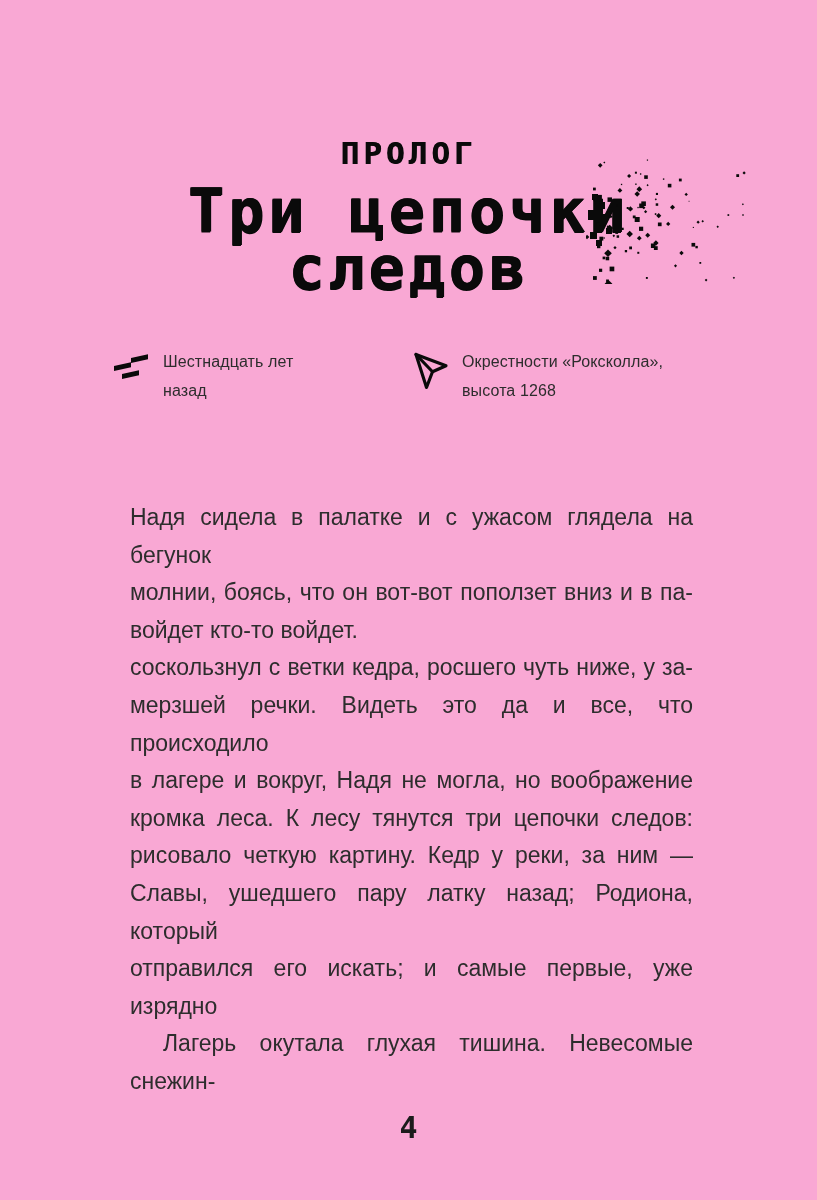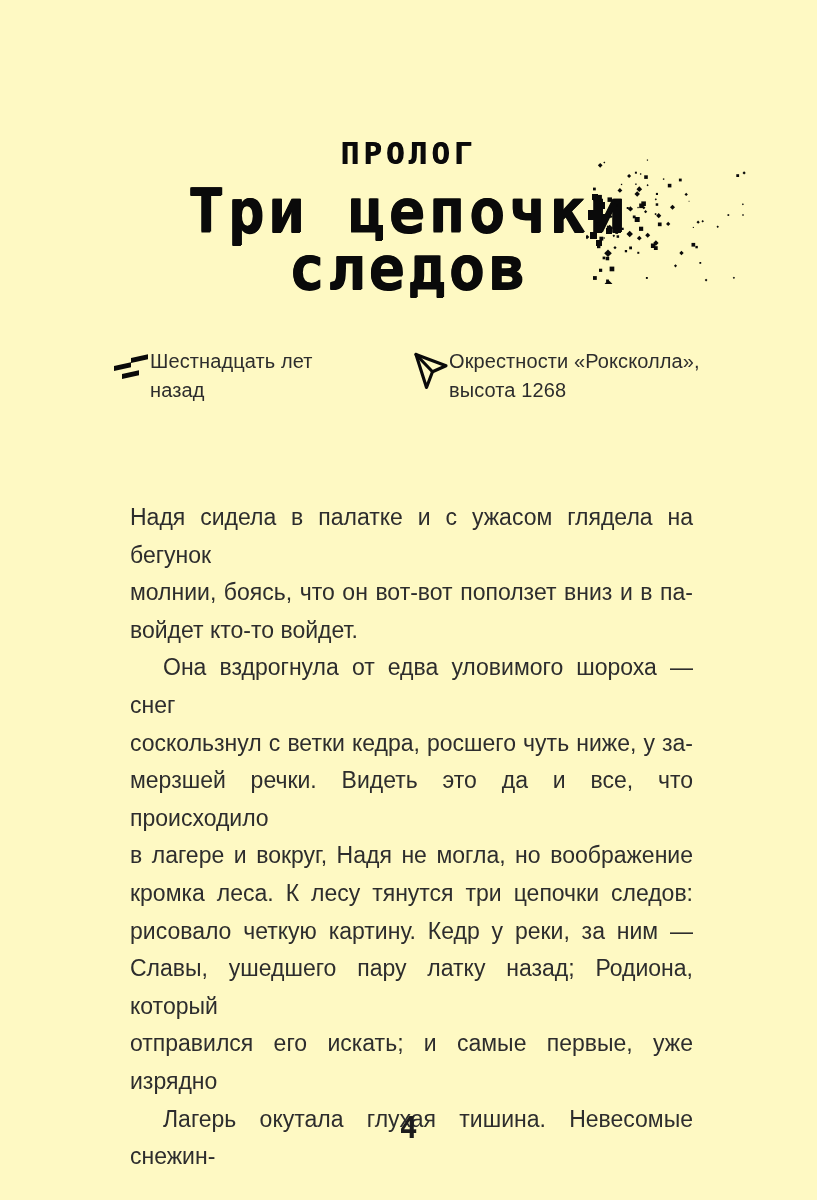--- a/index.html
+++ b/index.html
@@ -3,21 +3,21 @@
 <meta charset="utf-8">
 <style>
   html, body { margin: 0; padding: 0; }
   body { background: #e8e8e8; font-family: "Liberation Sans", sans-serif; }
 
   .page {
     position: relative;
     width: 817px;
     height: 1200px;
     margin: 0 auto;
-    background: #fef9c3;
+    background: #f9a8d4;
     overflow: hidden;
     color: #2d2d2d;
   }
 
   
   .chapter-header {
     padding-top: 138px;
     text-align: center;
     color: #0a0a0a;
   }
@@ -56,21 +56,22 @@
   .meta {
     display: flex;
     margin: 50px 0 0 112px;
     color: #2d2d2d;
   }
   .meta-item { display: flex; align-items: flex-start; }
   .meta-item.time { width: 301px; }
   .meta-icon { flex: 0 0 auto; margin-top: 3px; }
   .meta-icon svg { display: block; }
   .meta-text {
-    font-size: 20px;
+    margin-left: 13px;
+    font-size: 16px;
     line-height: 29px;
     letter-spacing: 0.1px;
   }
 
   
   .body-text {
     width: 563px;
     margin: 94px 0 0 130px;
     font-size: 23px;
     line-height: 37.6px;
@@ -236,21 +237,20 @@
     </div>
   </div>
 
   <main class="body-text" id="body-text">
       <div class="para">
         <div class="line">Надя сидела в палатке и с ужасом глядела на бегунок</div>
         <div class="line">молнии, боясь, что он вот-вот поползет вниз и в па-</div>
         <div class="line last">войдет кто-то войдет.</div>
       </div>
       <div class="para">
-        <div class="line indent">Она вздрогнула от едва уловимого шороха — снег</div>
         <div class="line">соскользнул с ветки кедра, росшего чуть ниже, у за-</div>
         <div class="line">мерзшей речки. Видеть это да и все, что происходило</div>
         <div class="line">в лагере и вокруг, Надя не могла, но воображение</div>
         <div class="line">кромка леса. К лесу тянутся три цепочки следов:</div>
         <div class="line">рисовало четкую картину. Кедр у реки, за ним —</div>
         <div class="line">Славы, ушедшего пару латку назад; Родиона, который</div>
         <div class="line">отправился его искать; и самые первые, уже изрядно</div>
       </div>
       <div class="para">
         <div class="line indent">Лагерь окутала глухая тишина. Невесомые снежин-</div>

